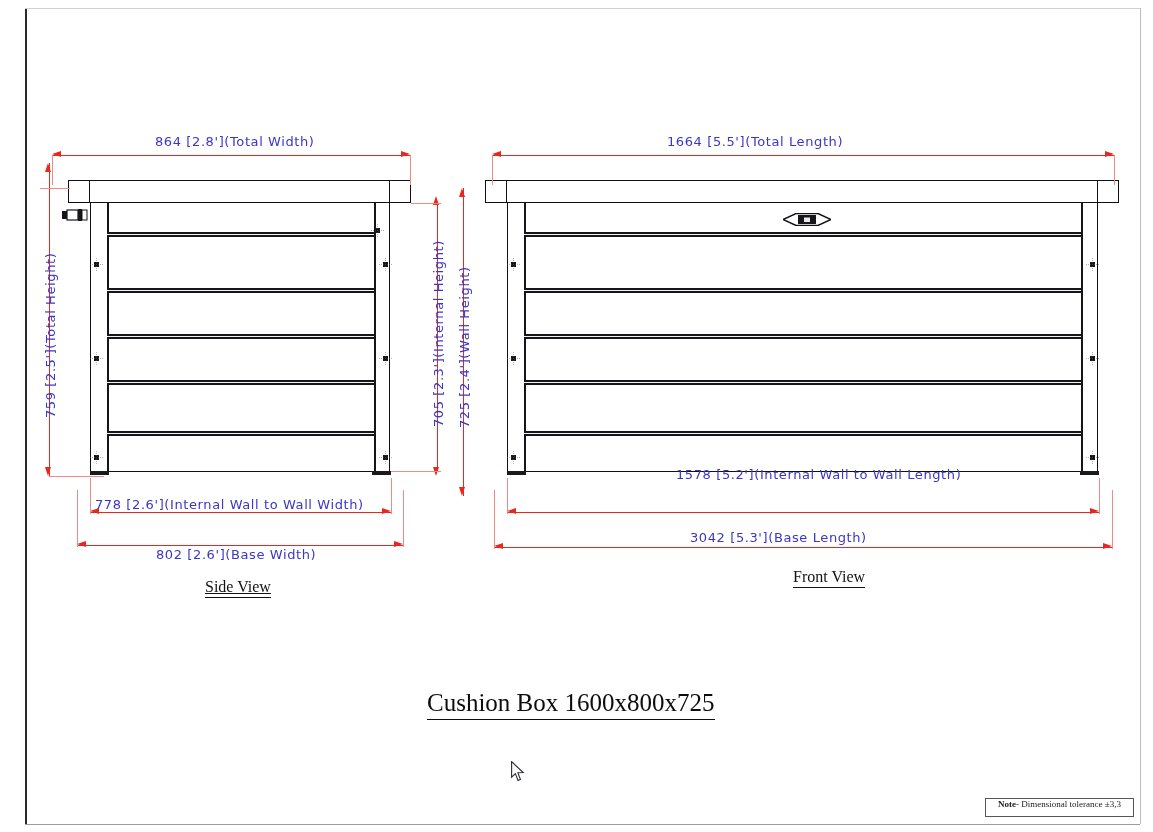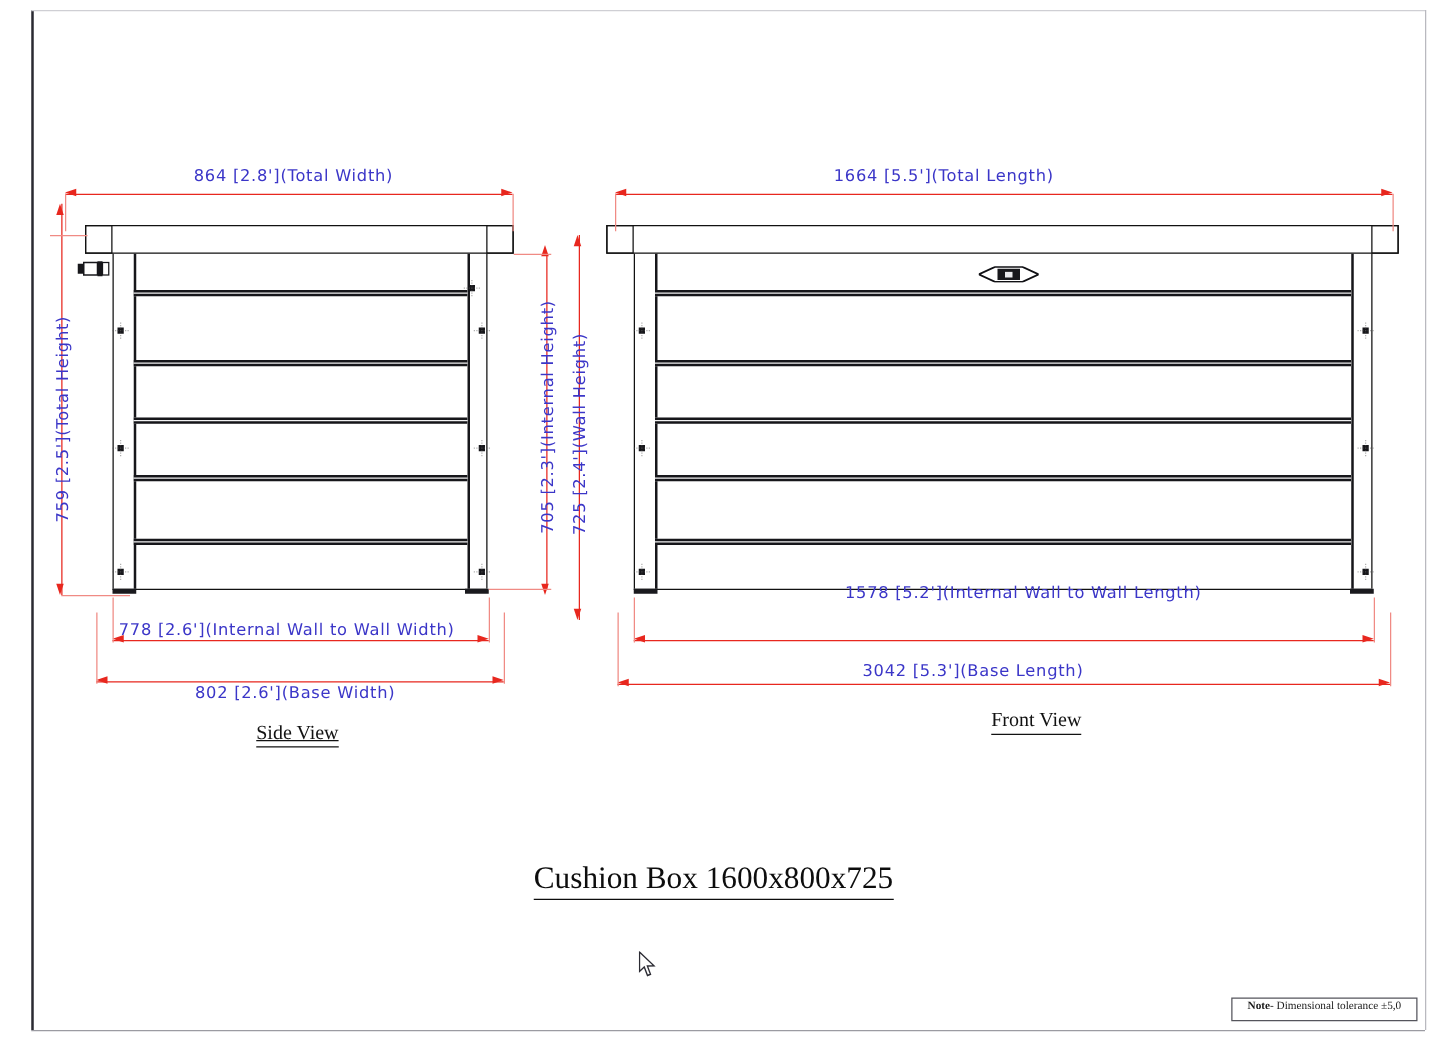--- a/index.html
+++ b/index.html
@@ -302,20 +302,20 @@
     <div class="ext-line" style="left:1112px; top:490px; height:59px;"></div>
     <div class="dim-text" style="left:690px;  top:530px;">3042  [5.3'](Base Length)</div>
   </div>
 
   <div class="view-label" style="left:793px; top:568px;">Front View</div>
 
   <div class="sheet-title" style="left:427px; top:689px;">Cushion Box 1600x800x725</div>
 
   <div class="note-box">
     <b>Note</b>
-      <span> - Dimensional tolerance ±5,0</span>
+      <span> - Dimensional tolerance ±3,3</span>
   </div>
 
   <svg class="cursor" viewBox="0 0 14 21">
     <polygon points="0.6,0.6 0.6,16.2 4.4,12.6 7.0,19.4 9.4,18.4 6.9,11.8 12.2,11.6" fill="#fdfdfd" stroke="#2b2b33" stroke-width="1.1"></polygon>
   </svg>
 
 </div>
 
 </body></html>

